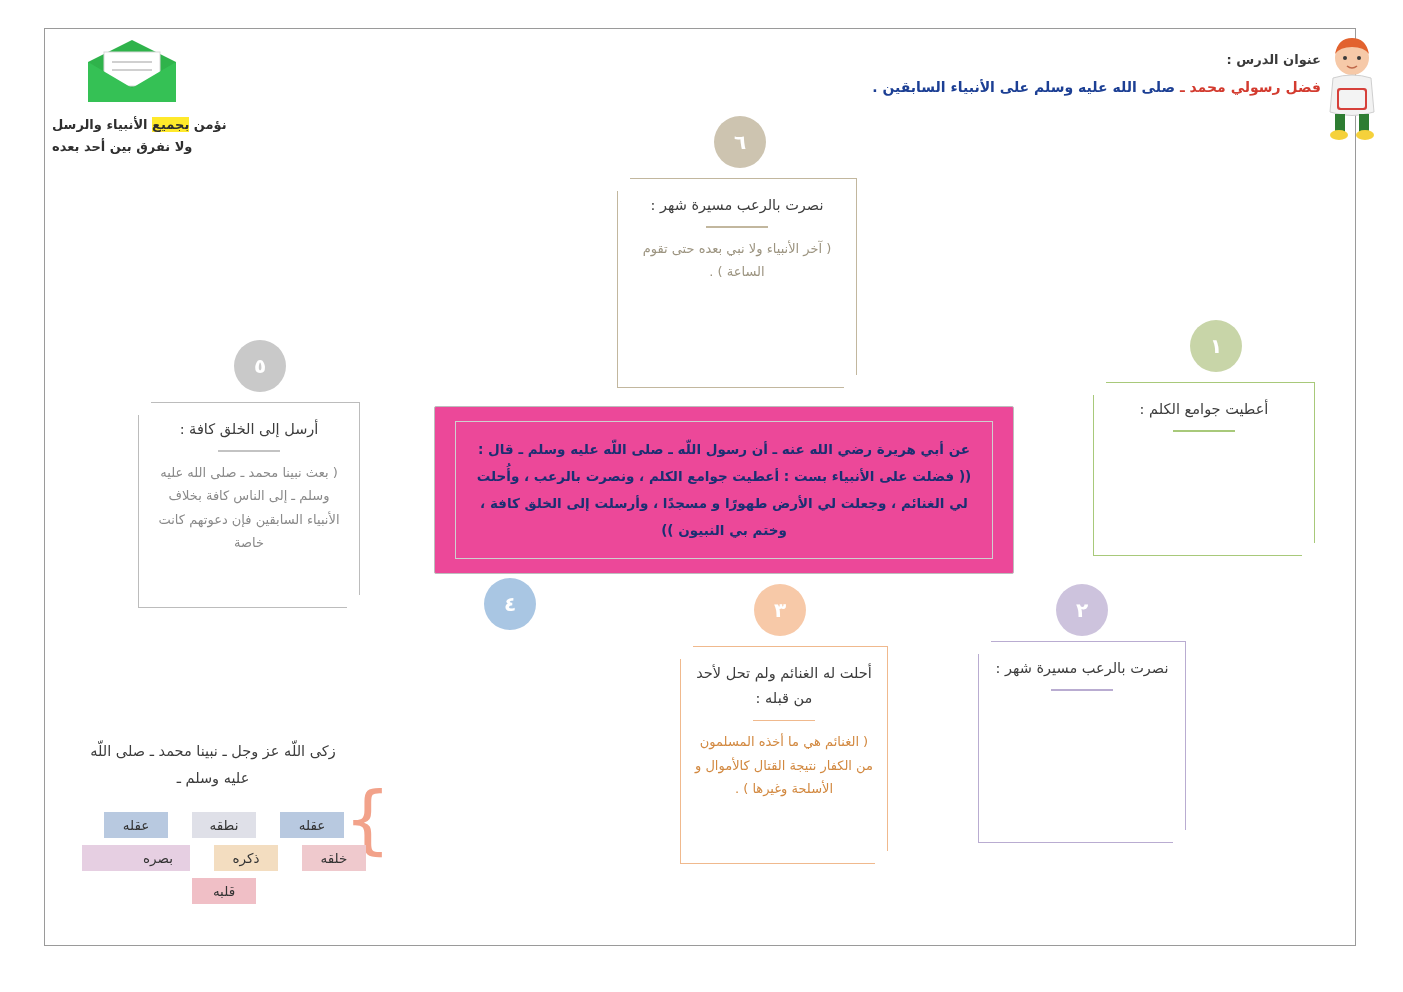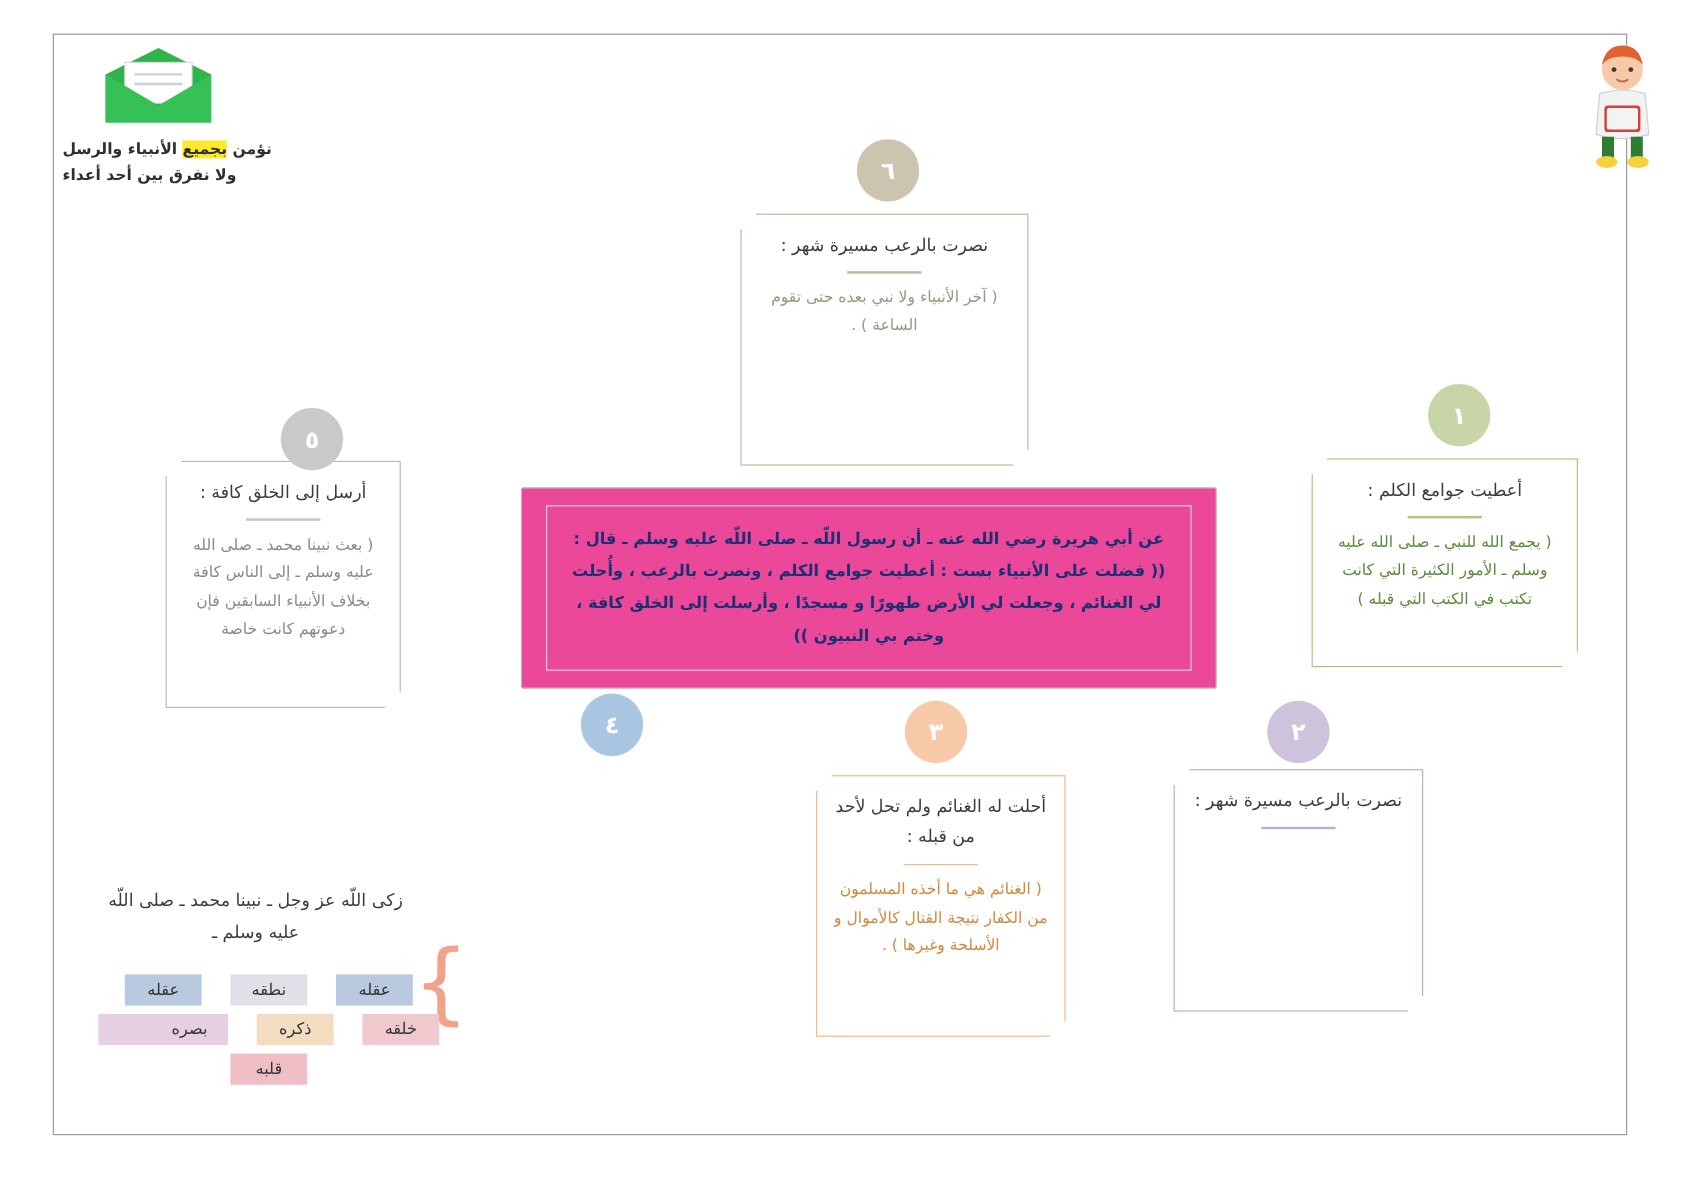--- a/index.html
+++ b/index.html
@@ -210,20 +210,27 @@
     margin-left: 16px;
   }
 </style>
 </head>
 <body>
 
 <div id="page">
 
   <div id="frame"></div>
 
+  <div id="header-title-block">
+    <div class="hdr-label">عنوان الدرس :</div>
+    <div class="hdr-main">
+      <span>فضل رسولي محمد ـ</span>
+      <span class="blue">صلى الله عليه وسلم على الأنبياء السابقين .</span>
+    </div>
+  </div>
 
   <svg id="boy" viewBox="0 0 62 108">
     <ellipse cx="31" cy="22" rx="17" ry="17" fill="#f6c9a8"></ellipse>
     <path d="M14 18 q3 -16 17 -16 q14 0 17 16 q-5 -7 -17 -7 q-12 0 -17 7z" fill="#e2622e"></path>
     <circle cx="24" cy="22" r="2" fill="#3a3a3a"></circle>
     <circle cx="38" cy="22" r="2" fill="#3a3a3a"></circle>
     <path d="M26 30 q5 4 10 0" stroke="#c0694a" stroke-width="1.6" fill="none"></path>
     <path d="M12 42 q19 -6 38 0 l3 34 q-22 7 -44 0z" fill="#f2f2f2" stroke="#cfcfcf"></path>
     <rect x="16" y="52" width="30" height="22" rx="3" fill="#d6403a"></rect>
     <rect x="18" y="54" width="26" height="18" rx="2" fill="#f3f3f3"></rect>
@@ -236,52 +243,51 @@
   <svg id="envelope" viewBox="0 0 96 66">
     <path d="M4 24 L48 2 L92 24 L92 64 L4 64 Z" fill="#2fb34b"></path>
     <rect x="20" y="14" width="56" height="34" fill="#ffffff" stroke="#d8d8d8"></rect>
     <line x1="28" y1="24" x2="68" y2="24" stroke="#d0d0d0" stroke-width="2"></line>
     <line x1="28" y1="32" x2="68" y2="32" stroke="#d0d0d0" stroke-width="2"></line>
     <path d="M4 24 L48 50 L92 24 L92 64 L4 64 Z" fill="#35c155"></path>
   </svg>
 
   <div id="logo-text">
     <div><span>نؤمن </span><span class="hl-yellow">بجميع</span><span> الأنبياء والرسل</span></div>
-    <div>ولا نفرق بين أحد أعداء</div>
+    <div>ولا نفرق بين أحد بعده</div>
   </div>
 
   <div id="hadith-box">
     <div id="hadith-inner">عن أبي هريرة رضي الله عنه ـ أن رسول اللّه ـ صلى اللّه عليه وسلم ـ قال : (( فضلت على الأنبياء بست : أعطيت جوامع الكلم ، ونصرت بالرعب ، وأُحلت لي الغنائم ، وجعلت لي الأرض طهورًا و مسجدًا ، وأرسلت إلى الخلق كافة ، وختم بي النبيون ))</div>
   </div>
 
   <div class="badge" style="left:714px; top:116px; background:#cdc4b0;">
     <span>٦</span>
   </div>
   <div class="card" style="left:617px; top:178px; width:240px; height:210px; border-color:#c2b79e;">
     <div class="title">نصرت بالرعب مسيرة شهر :</div>
     <div class="divider" style="background:#c2b79e;"></div>
     <div class="body" style="color:#9c9480;">( آخر الأنبياء ولا نبي بعده حتى تقوم الساعة ) .</div>
   </div>
 
   <div class="badge" style="left:234px; top:340px; background:#c9c9c9;">
     <span>٥</span>
   </div>
-  <div class="card" style="left:138px; top:384px; width:196px; height:206px; border-color:#bcbcbc;">
+  <div class="card" style="left:138px; top:402px; width:222px; height:206px; border-color:#bcbcbc;">
     <div class="title">أرسل إلى الخلق كافة :</div>
     <div class="divider" style="background:#c3c3c3;"></div>
     <div class="body" style="color:#8a8a8a;">( بعث نبينا محمد ـ صلى الله عليه وسلم ـ إلى الناس كافة بخلاف الأنبياء السابقين فإن دعوتهم كانت خاصة</div>
   </div>
 
   <div class="badge" style="left:1190px; top:320px; background:#c8d5a8;">
     <span>١</span>
   </div>
   <div class="card" style="left:1093px; top:382px; width:222px; height:174px; border-color:#a8c97a;text-align:center;">
     <div class="title">أعطيت جوامع الكلم :</div>
     <div class="divider" style="background:#a8c97a;"></div>
-    <div class="body" style="color:#5c8a3c;">( يجمع الله للنبي ـ صلى الله عليه وسلم ـ الأمور الكثيرة التي كانت تكتب في الكتب التي قبله )</div>
   </div>
 
   <div class="badge" style="left:484px; top:578px; background:#a9c6e3;">
     <span>٤</span>
   </div>
 
   <div class="badge" style="left:754px; top:584px; background:#f7c9a8;">
     <span>٣</span>
   </div>
   <div class="card" style="left:680px; top:646px; width:208px; height:218px; border-color:#f0b98d;">

